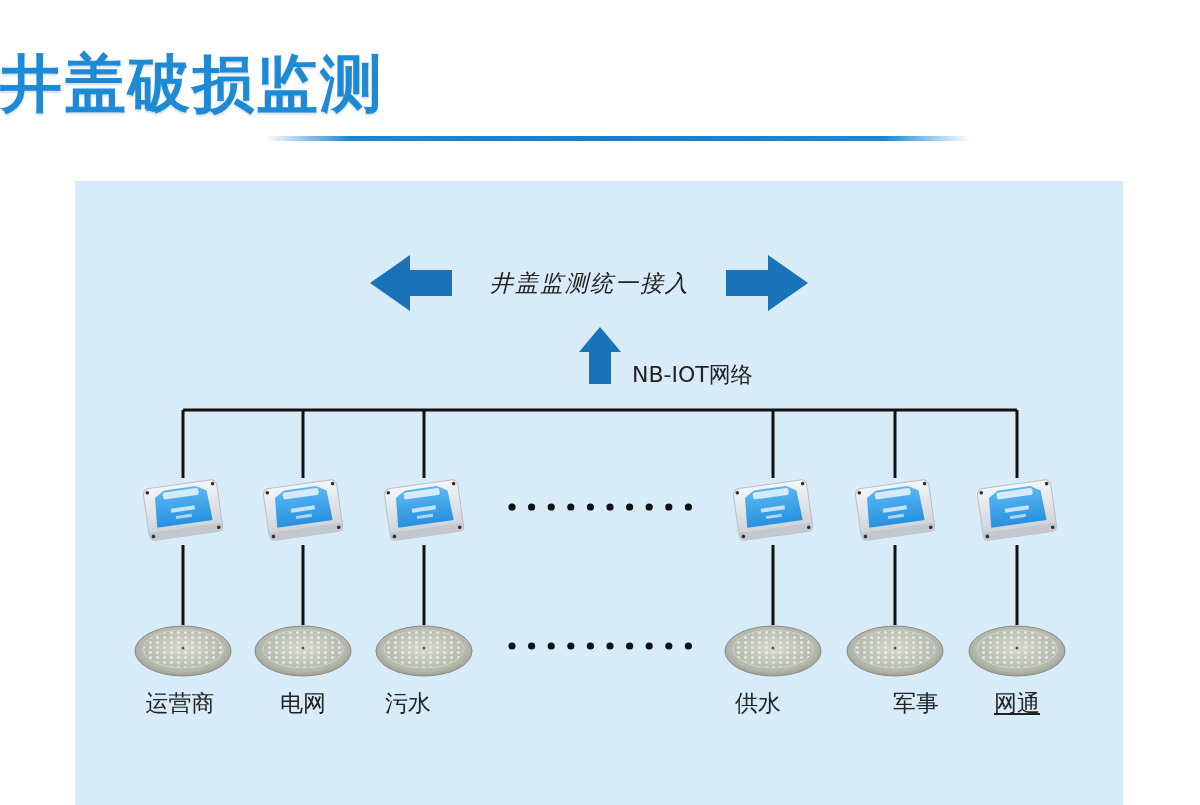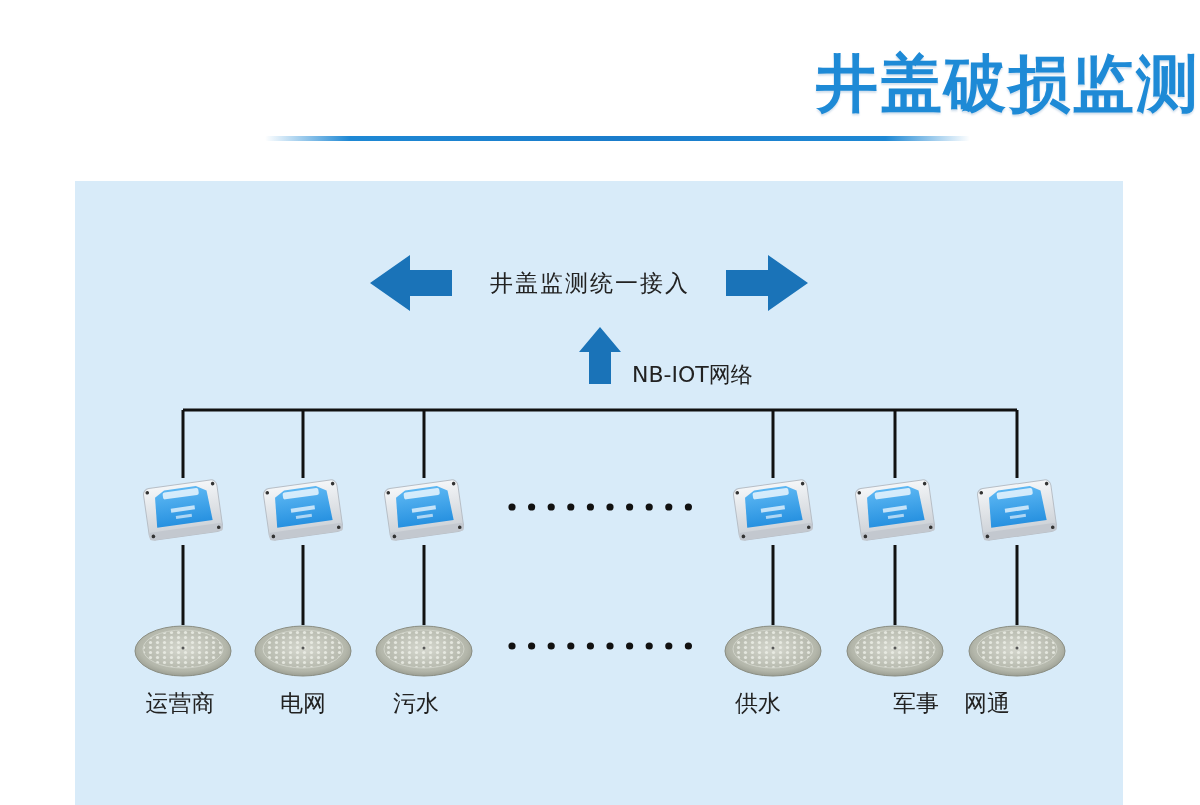--- a/index.html
+++ b/index.html
@@ -1,26 +1,26 @@
 <!DOCTYPE html>
 <html><head>
 <meta charset="utf-8">
 <style>
   html, body { margin:0; padding:0; }
   body { width:1200px; height:805px; background:#ffffff; position:relative; overflow:hidden;
          font-family:"DejaVu Sans", sans-serif; }
-  .title { position:absolute; left:0; width:1200px; top:42px; text-align:right;
+  .title { position:absolute; left:0; width:1200px; top:42px; text-align:left;
            font-size:62px; font-weight:bold; color:#1e8ad6; letter-spacing:2px;
            text-shadow: 0 2px 2px rgba(0,80,150,0.18); }
   .title-rule { position:absolute; left:265px; top:136px; width:705px; height:5px;
            background:linear-gradient(90deg, rgba(30,136,214,0) 0%, #1e88d4 12%, #1a7ccb 50%, #1e88d4 88%, rgba(30,136,214,0) 100%);
            border-radius:3px; }
   .panel { position:absolute; left:75px; top:181px; width:1048px; height:624px; background:#d8ebf9; }
   .label-top { position:absolute; top:268px; left:480px; width:220px; text-align:center;
-           font-size:23px; color:#222; letter-spacing:2px; }
+           font-size:23px; color:#222; letter-spacing:2px;font-style:italic; }
   .label-nb { position:absolute; top:360px; left:632px; font-size:22px; color:#222; }
   .bottom-label { position:absolute; top:688px; width:120px; text-align:center; font-size:23px; color:#222; }
   svg.diagram { position:absolute; left:0; top:0; }
 </style>
 </head>
 <body>
 
 <div class="title">井盖破损监测</div>
 <div class="title-rule"></div>
 
@@ -212,17 +212,17 @@
       <circle cx="688.4" cy="646" r="3.6" fill="#111"></circle>
     </g>
 </svg>
 
 <div class="label-top">井盖监测统一接入</div>
 <div class="label-nb">NB-IOT网络</div>
 
 <div id="labels-layer">
     <div class="bottom-label" style="left: 120px;">运营商</div>
     <div class="bottom-label" style="left: 243px; font-family: Liberation Mono, monospace;">电网</div>
-    <div class="bottom-label" style="left: 356px;">污水</div>
+    <div class="bottom-label" style="left: 348px;">污水</div>
     <div class="bottom-label" style="left: 698px;">供水</div>
     <div class="bottom-label" style="left: 856px;">军事</div>
-    <div class="bottom-label" style="left: 927px;">网通</div>
+    <div class="bottom-label" style="left: 957px; text-decoration: underline;">网通</div>
   </div>
 
 </body></html>

